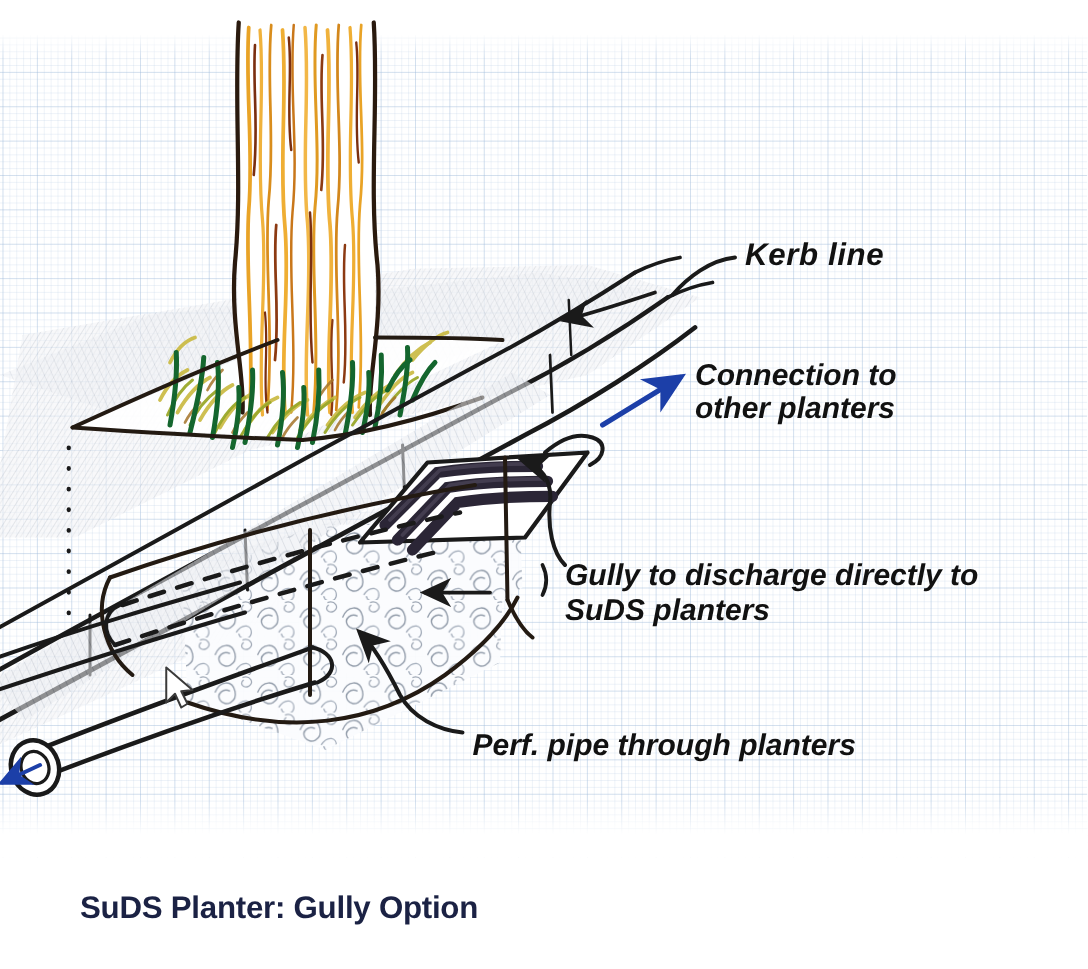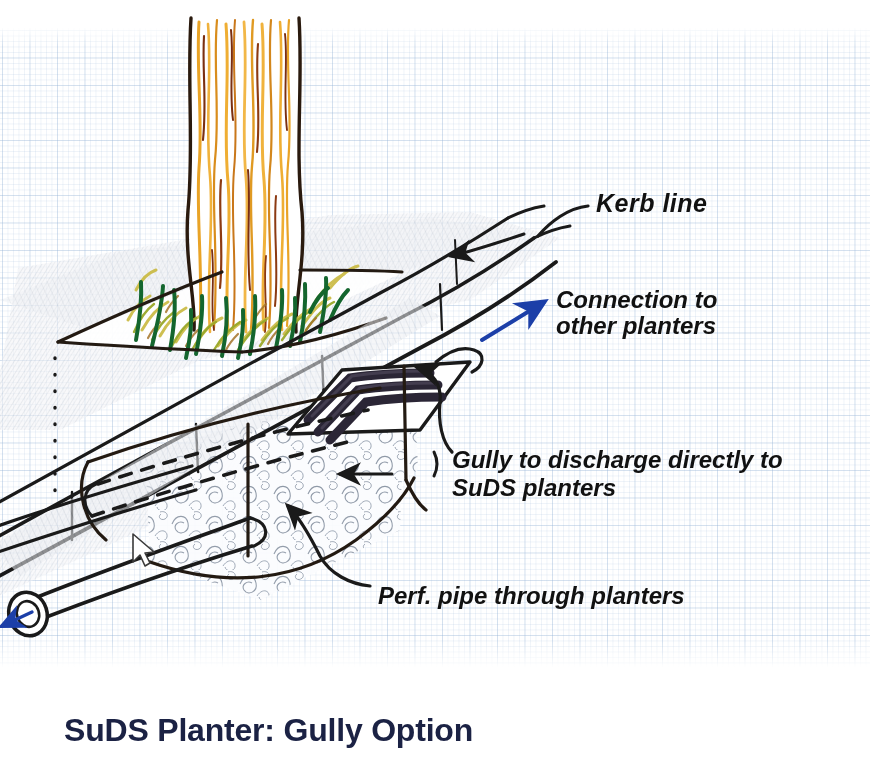--- a/index.html
+++ b/index.html
@@ -73,21 +73,21 @@
     top: 686px;
     width: 870px;
     height: 89px;
     background: #ffffff;
   }
   #caption-text {
     position: absolute;
     left: 64px;
     top: 26px;
     font-family: "Liberation Sans", sans-serif;
-    font-size: 32px;
+    font-size: 25px;
     font-weight: bold;
     letter-spacing: -0.2px;
     color: #1b2244;
     white-space: nowrap;
   }
   .hand {
     font-family: "Liberation Sans", sans-serif;
   }
 </style>
 </head>

